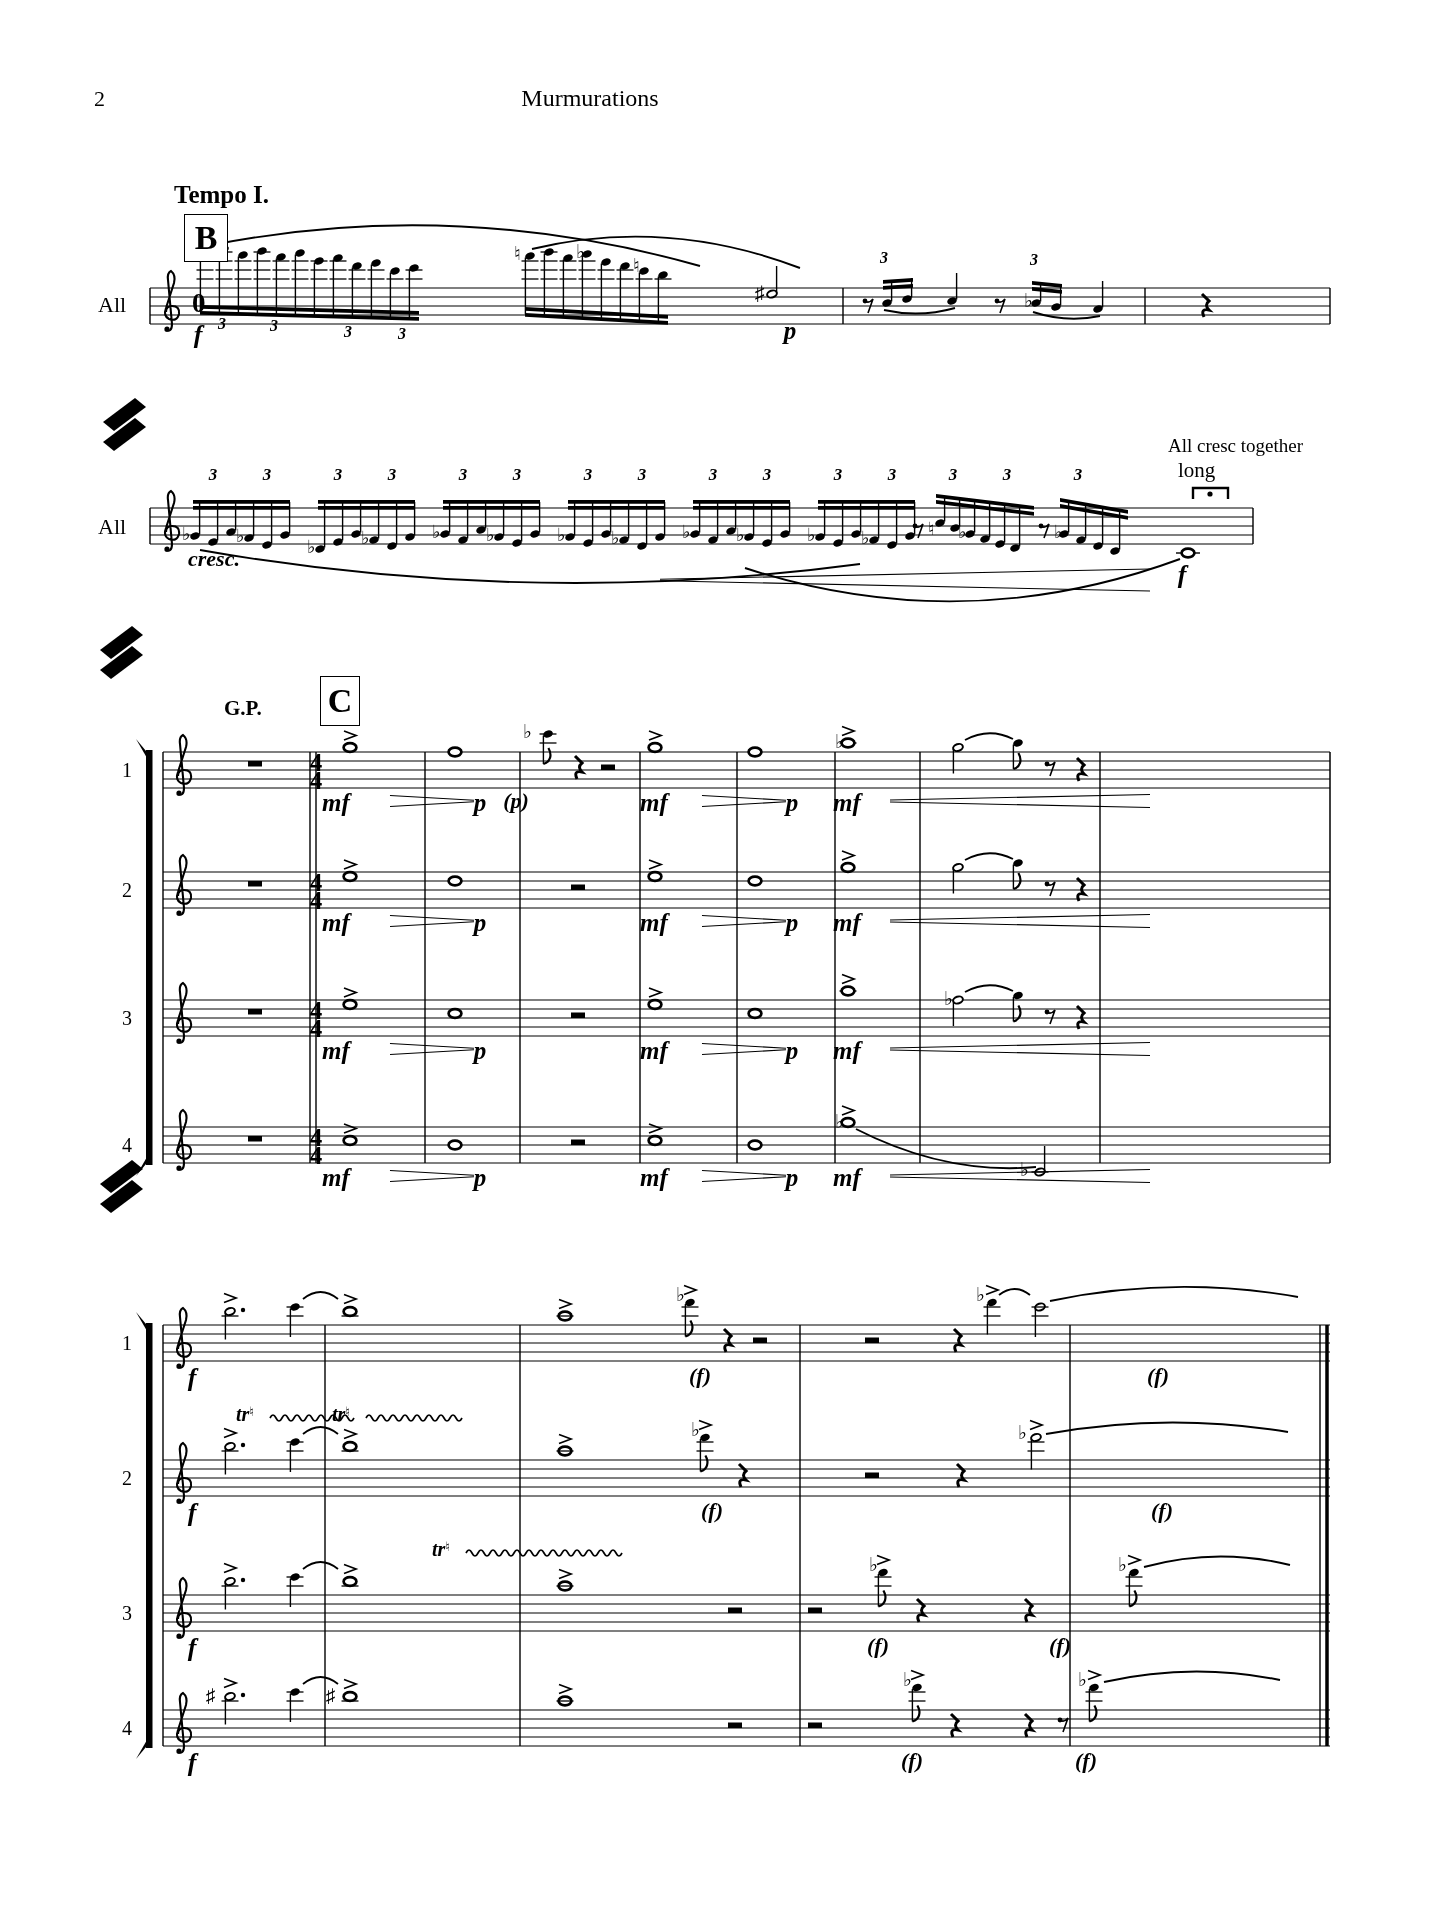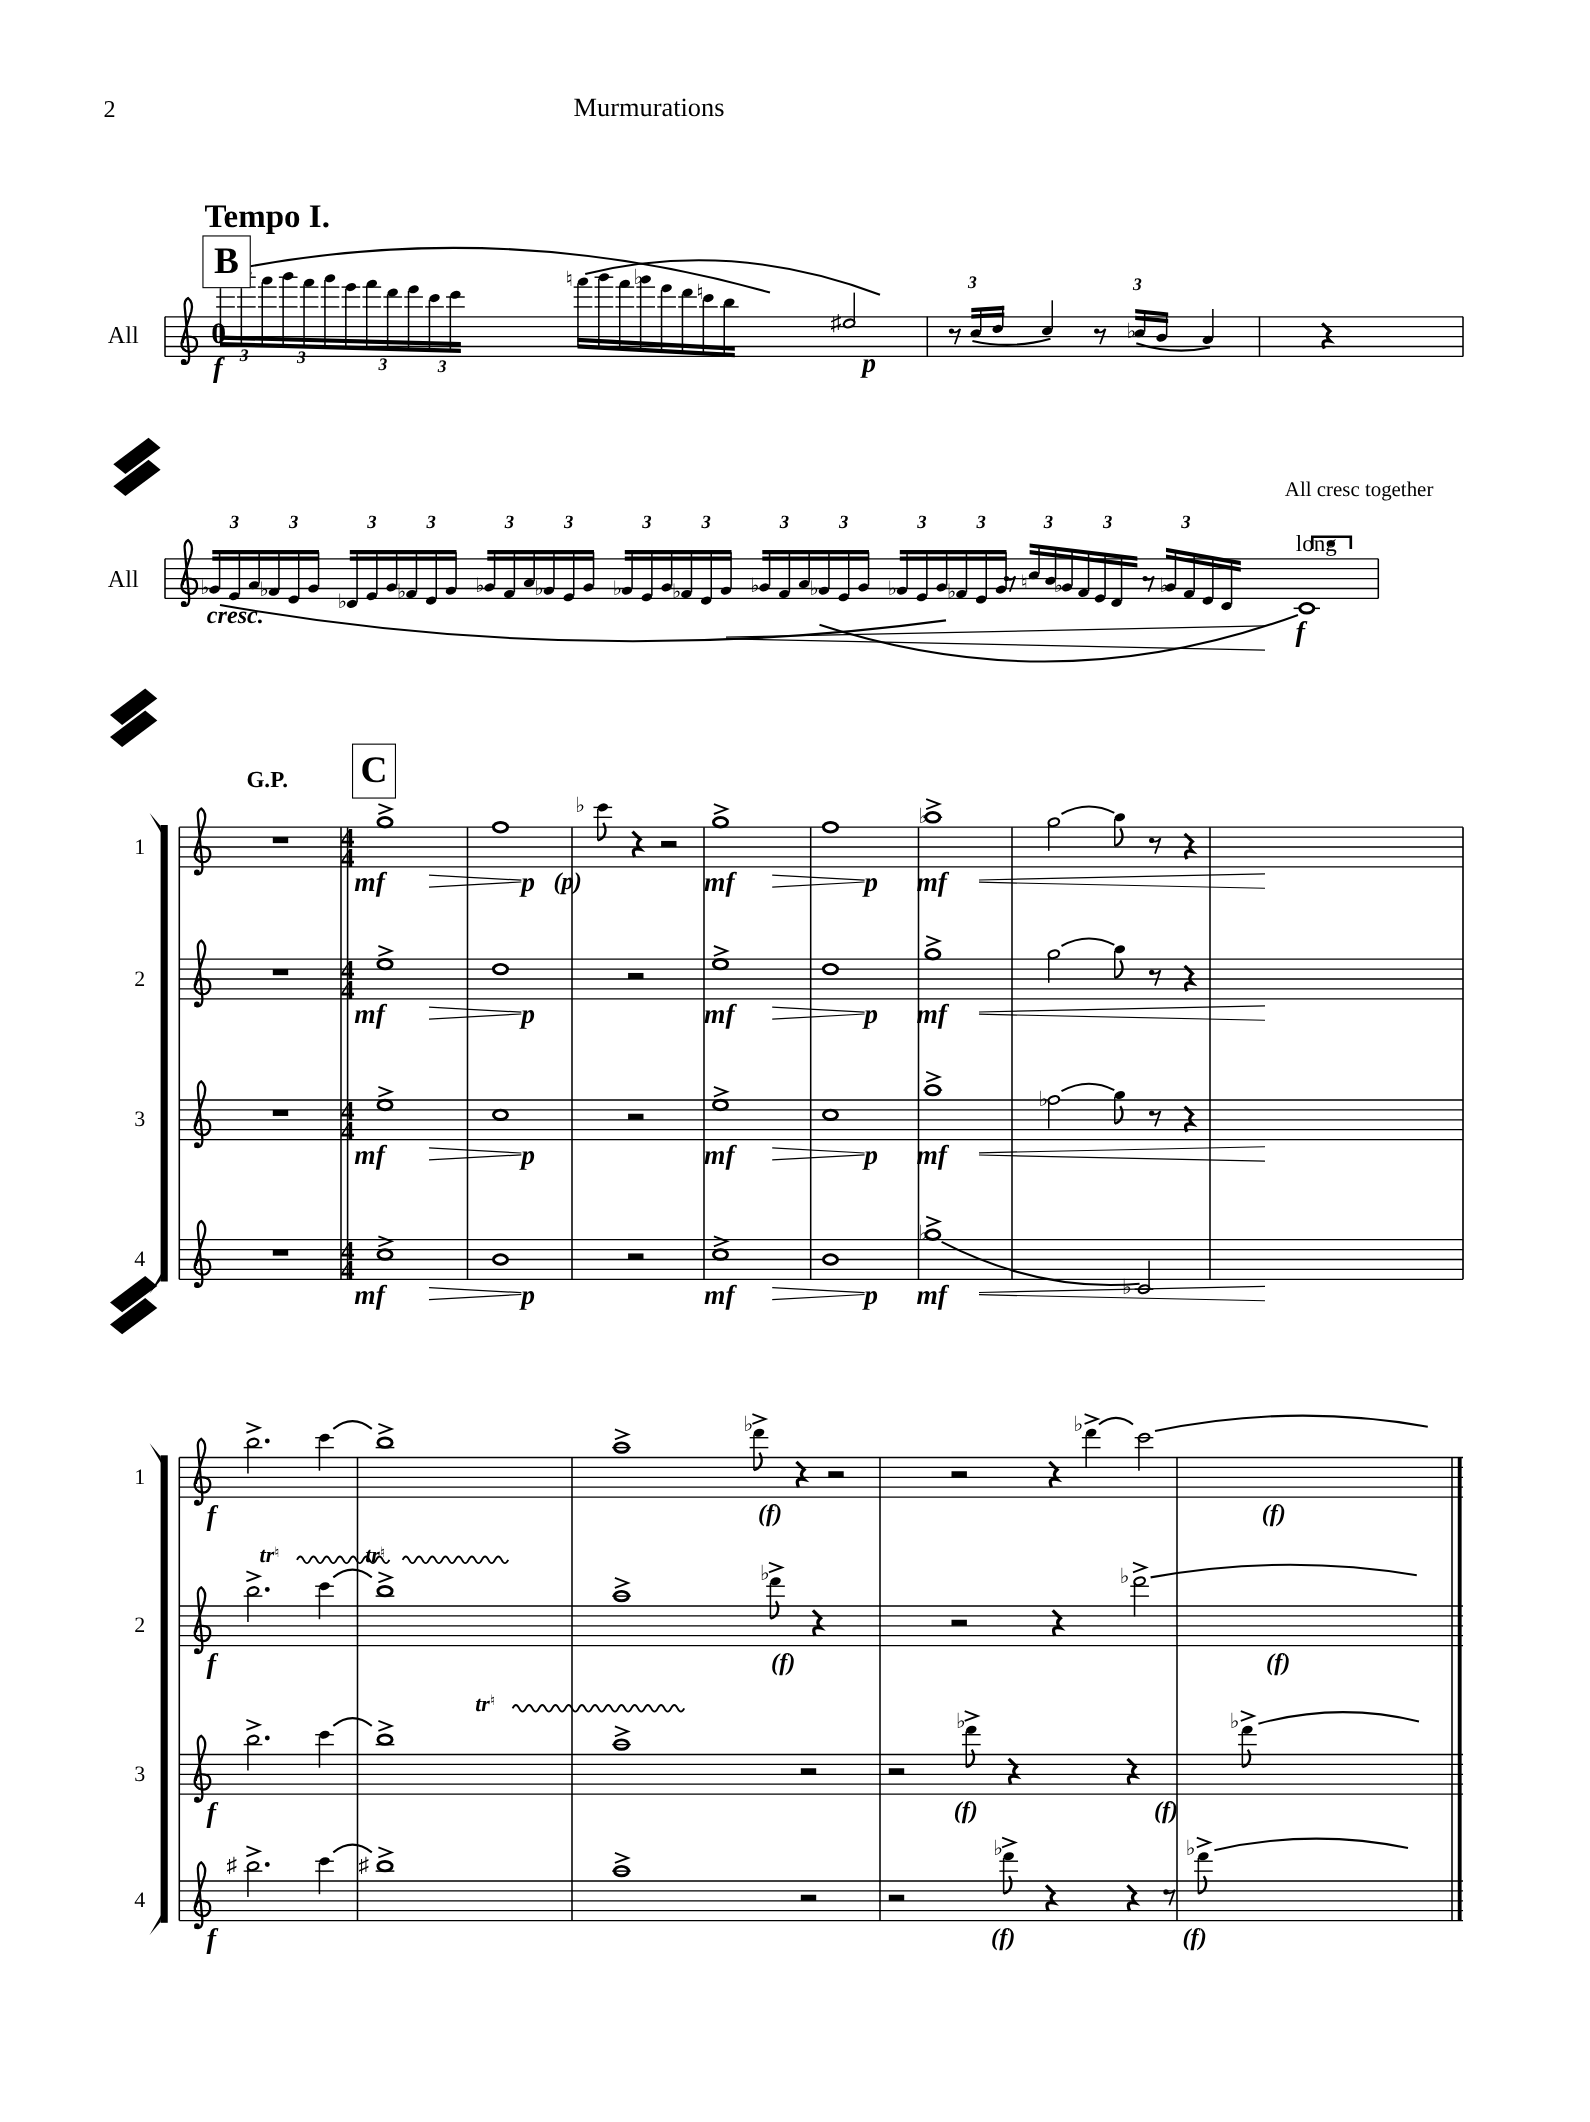--- a/index.html
+++ b/index.html
@@ -646,33 +646,33 @@
       <path d="M1089.4,1721.5 C1096.4,1719.5 1098.4,1712.5 1094.4,1705.5" stroke="#000" stroke-width="2.2" fill="none"></path>
       <path d="M1104,1682 Q1192,1662 1280,1680" stroke="#000" stroke-width="1.9" fill="none"></path>
       <path d="M270,1418 q3,-6 6,0 q3,6 6,0 q3,-6 6,0 q3,6 6,0 q3,-6 6,0 q3,6 6,0 q3,-6 6,0 q3,6 6,0 q3,-6 6,0 q3,6 6,0 q3,-6 6,0 q3,6 6,0 q3,-6 6,0 q3,6 6,0" stroke="#000" stroke-width="1.7" fill="none"></path>
       <path d="M366,1418 q3,-6 6,0 q3,6 6,0 q3,-6 6,0 q3,6 6,0 q3,-6 6,0 q3,6 6,0 q3,-6 6,0 q3,6 6,0 q3,-6 6,0 q3,6 6,0 q3,-6 6,0 q3,6 6,0 q3,-6 6,0 q3,6 6,0 q3,-6 6,0 q3,6 6,0" stroke="#000" stroke-width="1.7" fill="none"></path>
       <path d="M466,1553 q3,-6 6,0 q3,6 6,0 q3,-6 6,0 q3,6 6,0 q3,-6 6,0 q3,6 6,0 q3,-6 6,0 q3,6 6,0 q3,-6 6,0 q3,6 6,0 q3,-6 6,0 q3,6 6,0 q3,-6 6,0 q3,6 6,0 q3,-6 6,0 q3,6 6,0 q3,-6 6,0 q3,6 6,0 q3,-6 6,0 q3,6 6,0 q3,-6 6,0 q3,6 6,0 q3,-6 6,0 q3,6 6,0 q3,-6 6,0 q3,6 6,0" stroke="#000" stroke-width="1.7" fill="none"></path>
     </svg>
 
   <div class="t" style="left:94px;top:88px;font-size:22px;">2</div>
   <div class="t ctr" style="left:590px;top:86px;font-size:24px;">Murmurations</div>
 
-  <div class="t bold" style="left:186px;top:182px;font-size:30px;">Tempo I.</div>
+  <div class="t bold" style="left:174px;top:182px;font-size:25px;">Tempo I.</div>
   <div class="box" style="left:184px;top:214px;width:42px;height:46px;font-size:34px;">
     <span>B</span>
   </div>
   <div class="t" style="left:98px;top:294px;font-size:22px;">All</div>
   <div class="t bold" style="left:192px;top:290px;font-size:27px;">0</div>
   <div class="t dyn ctr" style="left:198px;top:322px;font-size:26px;">f</div>
   <div class="t dyn ctr" style="left:790px;top:318px;font-size:25px;">p</div>
 
   <div class="t" style="left:98px;top:516px;font-size:22px;">All</div>
   <div class="t ital" style="left:188px;top:548px;font-size:22px;">cresc.</div>
   <div class="t" style="left:1168px;top:436px;font-size:19px;">All cresc together</div>
-  <div class="t" style="left:1178px;top:484px;font-size:21px;">long</div>
+  <div class="t" style="left:1178px;top:460px;font-size:21px;">long</div>
   <div class="t dyn ctr" style="left:1182px;top:562px;font-size:26px;">f</div>
 
   <div class="t bold" style="left:224px;top:698px;font-size:21px;">G.P.</div>
   <div class="box" style="left:320px;top:676px;width:38px;height:48px;font-size:34px;">
     <span>C</span>
   </div>
 
   <div id="gen">
       <div class="t tup ctr" style="left: 222px; top: 316px; font-size: 16px;">3</div>
       <div class="t tup ctr" style="left: 274px; top: 318px; font-size: 16px;">3</div>

